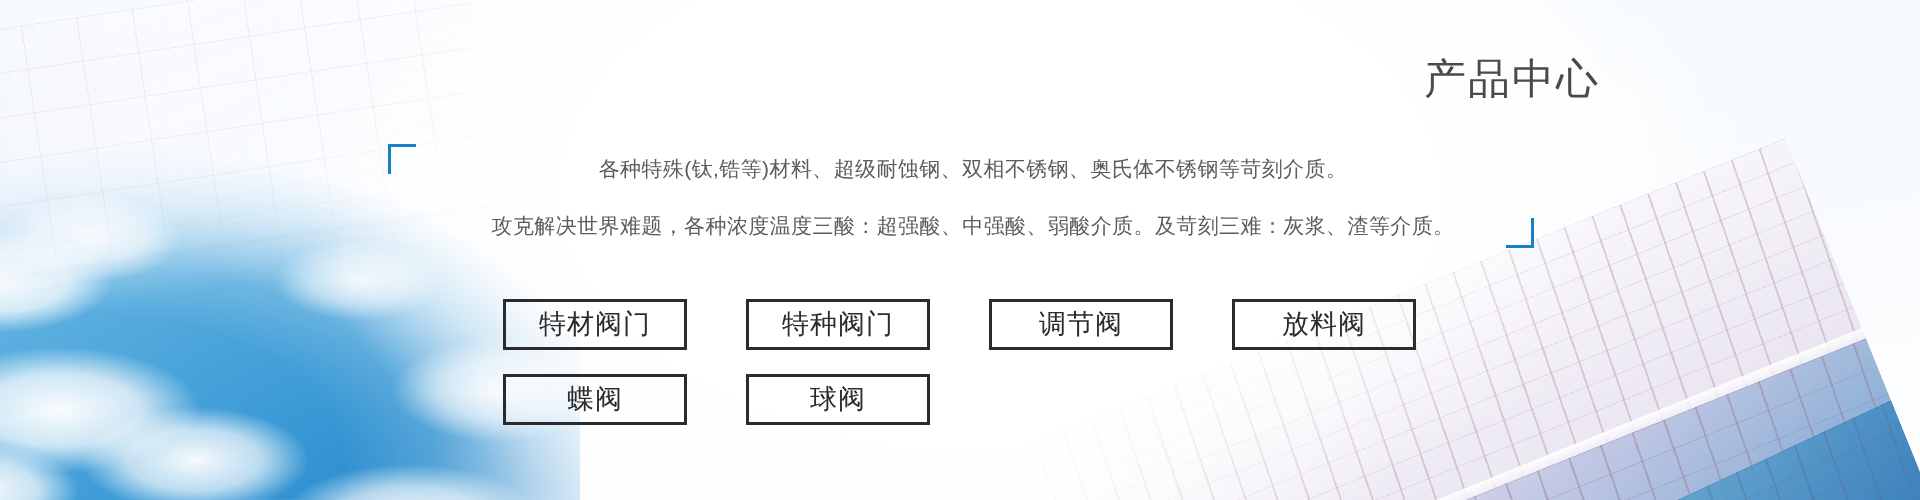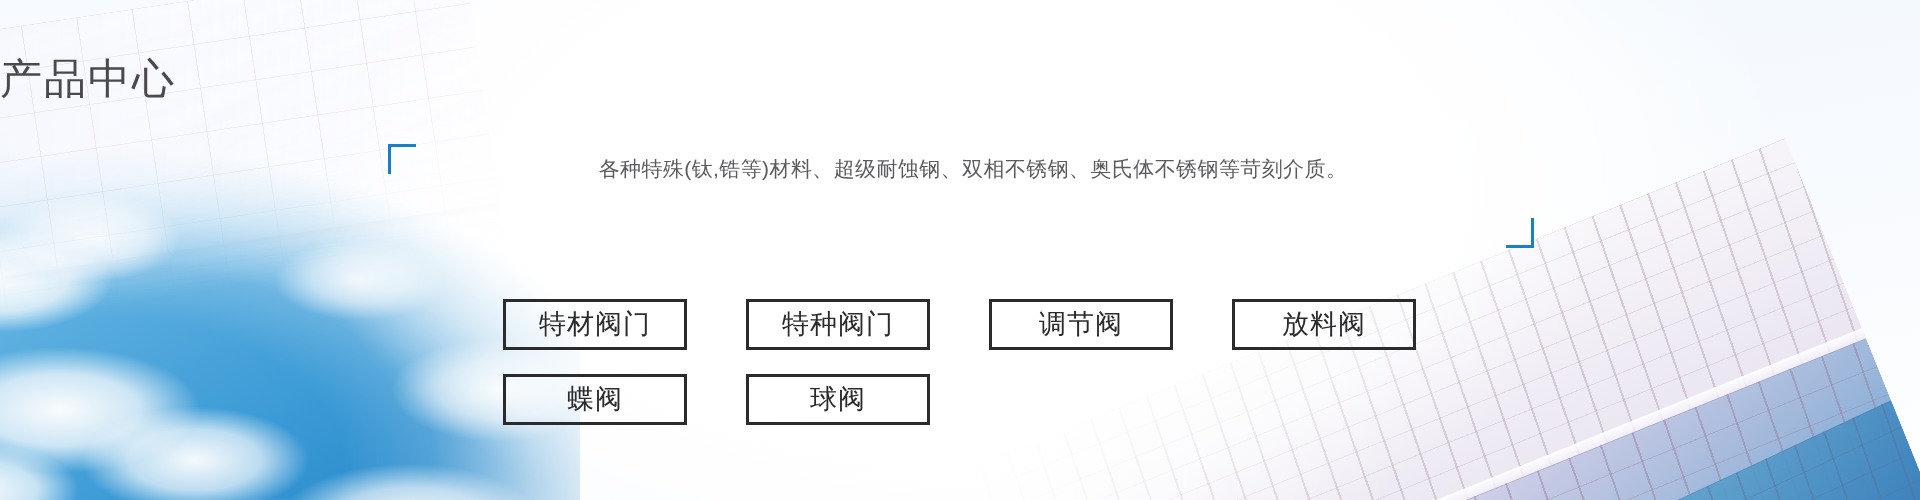--- a/index.html
+++ b/index.html
@@ -152,21 +152,21 @@
     position: absolute;
     inset: 0;
     z-index: 5;
   }
 
   .page-title {
     position: absolute;
     top: 52px;
     left: 0;
     width: 1600px;
-    text-align: left;
+    text-align: right;
     font-size: 42px;
     line-height: 54px;
     letter-spacing: 2px;
     color: #4a4a4d;
     font-weight: 400;
   }
 
   .desc-block {
     position: absolute;
     top: 150px;
@@ -256,20 +256,21 @@
 
   <div class="content">
 
     <div class="page-title">产品中心</div>
 
     <div class="bracket bracket-tl"></div>
     <div class="bracket bracket-br"></div>
 
     <div class="desc-block">
       <div class="desc-line">各种特殊(钛,锆等)材料、超级耐蚀钢、双相不锈钢、奥氏体不锈钢等苛刻介质。</div>
+      <div class="desc-line">攻克解决世界难题，各种浓度温度三酸：超强酸、中强酸、弱酸介质。及苛刻三难：灰浆、渣等介质。</div>
     </div>
 
     <div class="cat-grid">
       <div class="cat-btn">特材阀门</div>
       <div class="cat-btn">特种阀门</div>
       <div class="cat-btn">调节阀</div>
       <div class="cat-btn">放料阀</div>
       <div class="cat-btn">蝶阀</div>
       <div class="cat-btn">球阀</div>
     </div>

